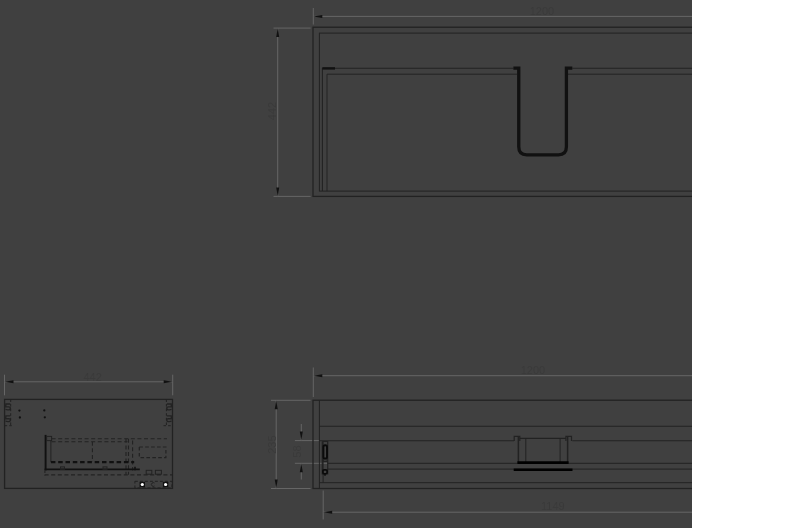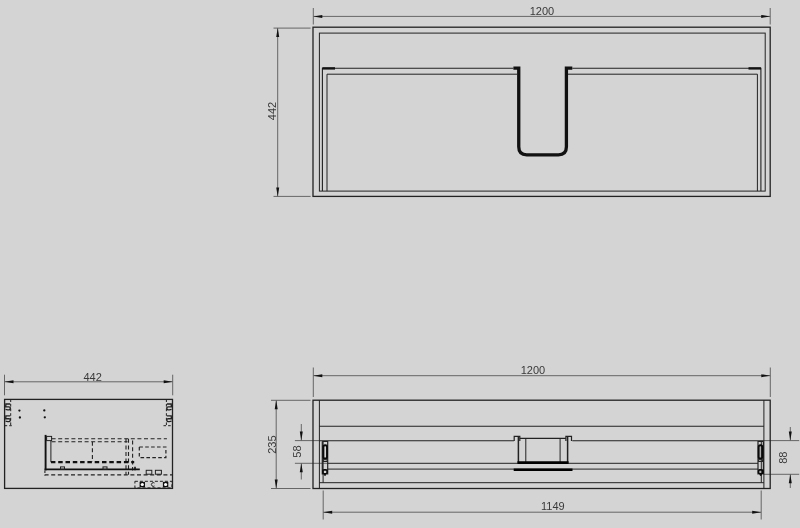--- a/index.html
+++ b/index.html
@@ -1,16 +1,16 @@
 <!DOCTYPE html>
 <html><head>
 <meta charset="utf-8">
 <style>
   html,body{margin:0;padding:0;background:#ffffff;}
-  #page{width:800px;height:528px;position:relative;background:#86efac;overflow:hidden;filter:grayscale(1);}
+  #page{width:692px;height:528px;position:relative;background:#be185d;overflow:hidden;filter:grayscale(1);}
   svg{position:absolute;top:0;left:0;}
   text{font-family:"Liberation Sans",sans-serif;fill:#3a3a3a;}
 </style>
 </head>
 <body>
 <div id="page">
 <svg width="800" height="528" viewBox="0 0 800 528">
 <g fill="none" stroke="#222222" stroke-width="1.1">
 
 <g stroke="#666666" stroke-width="1">

